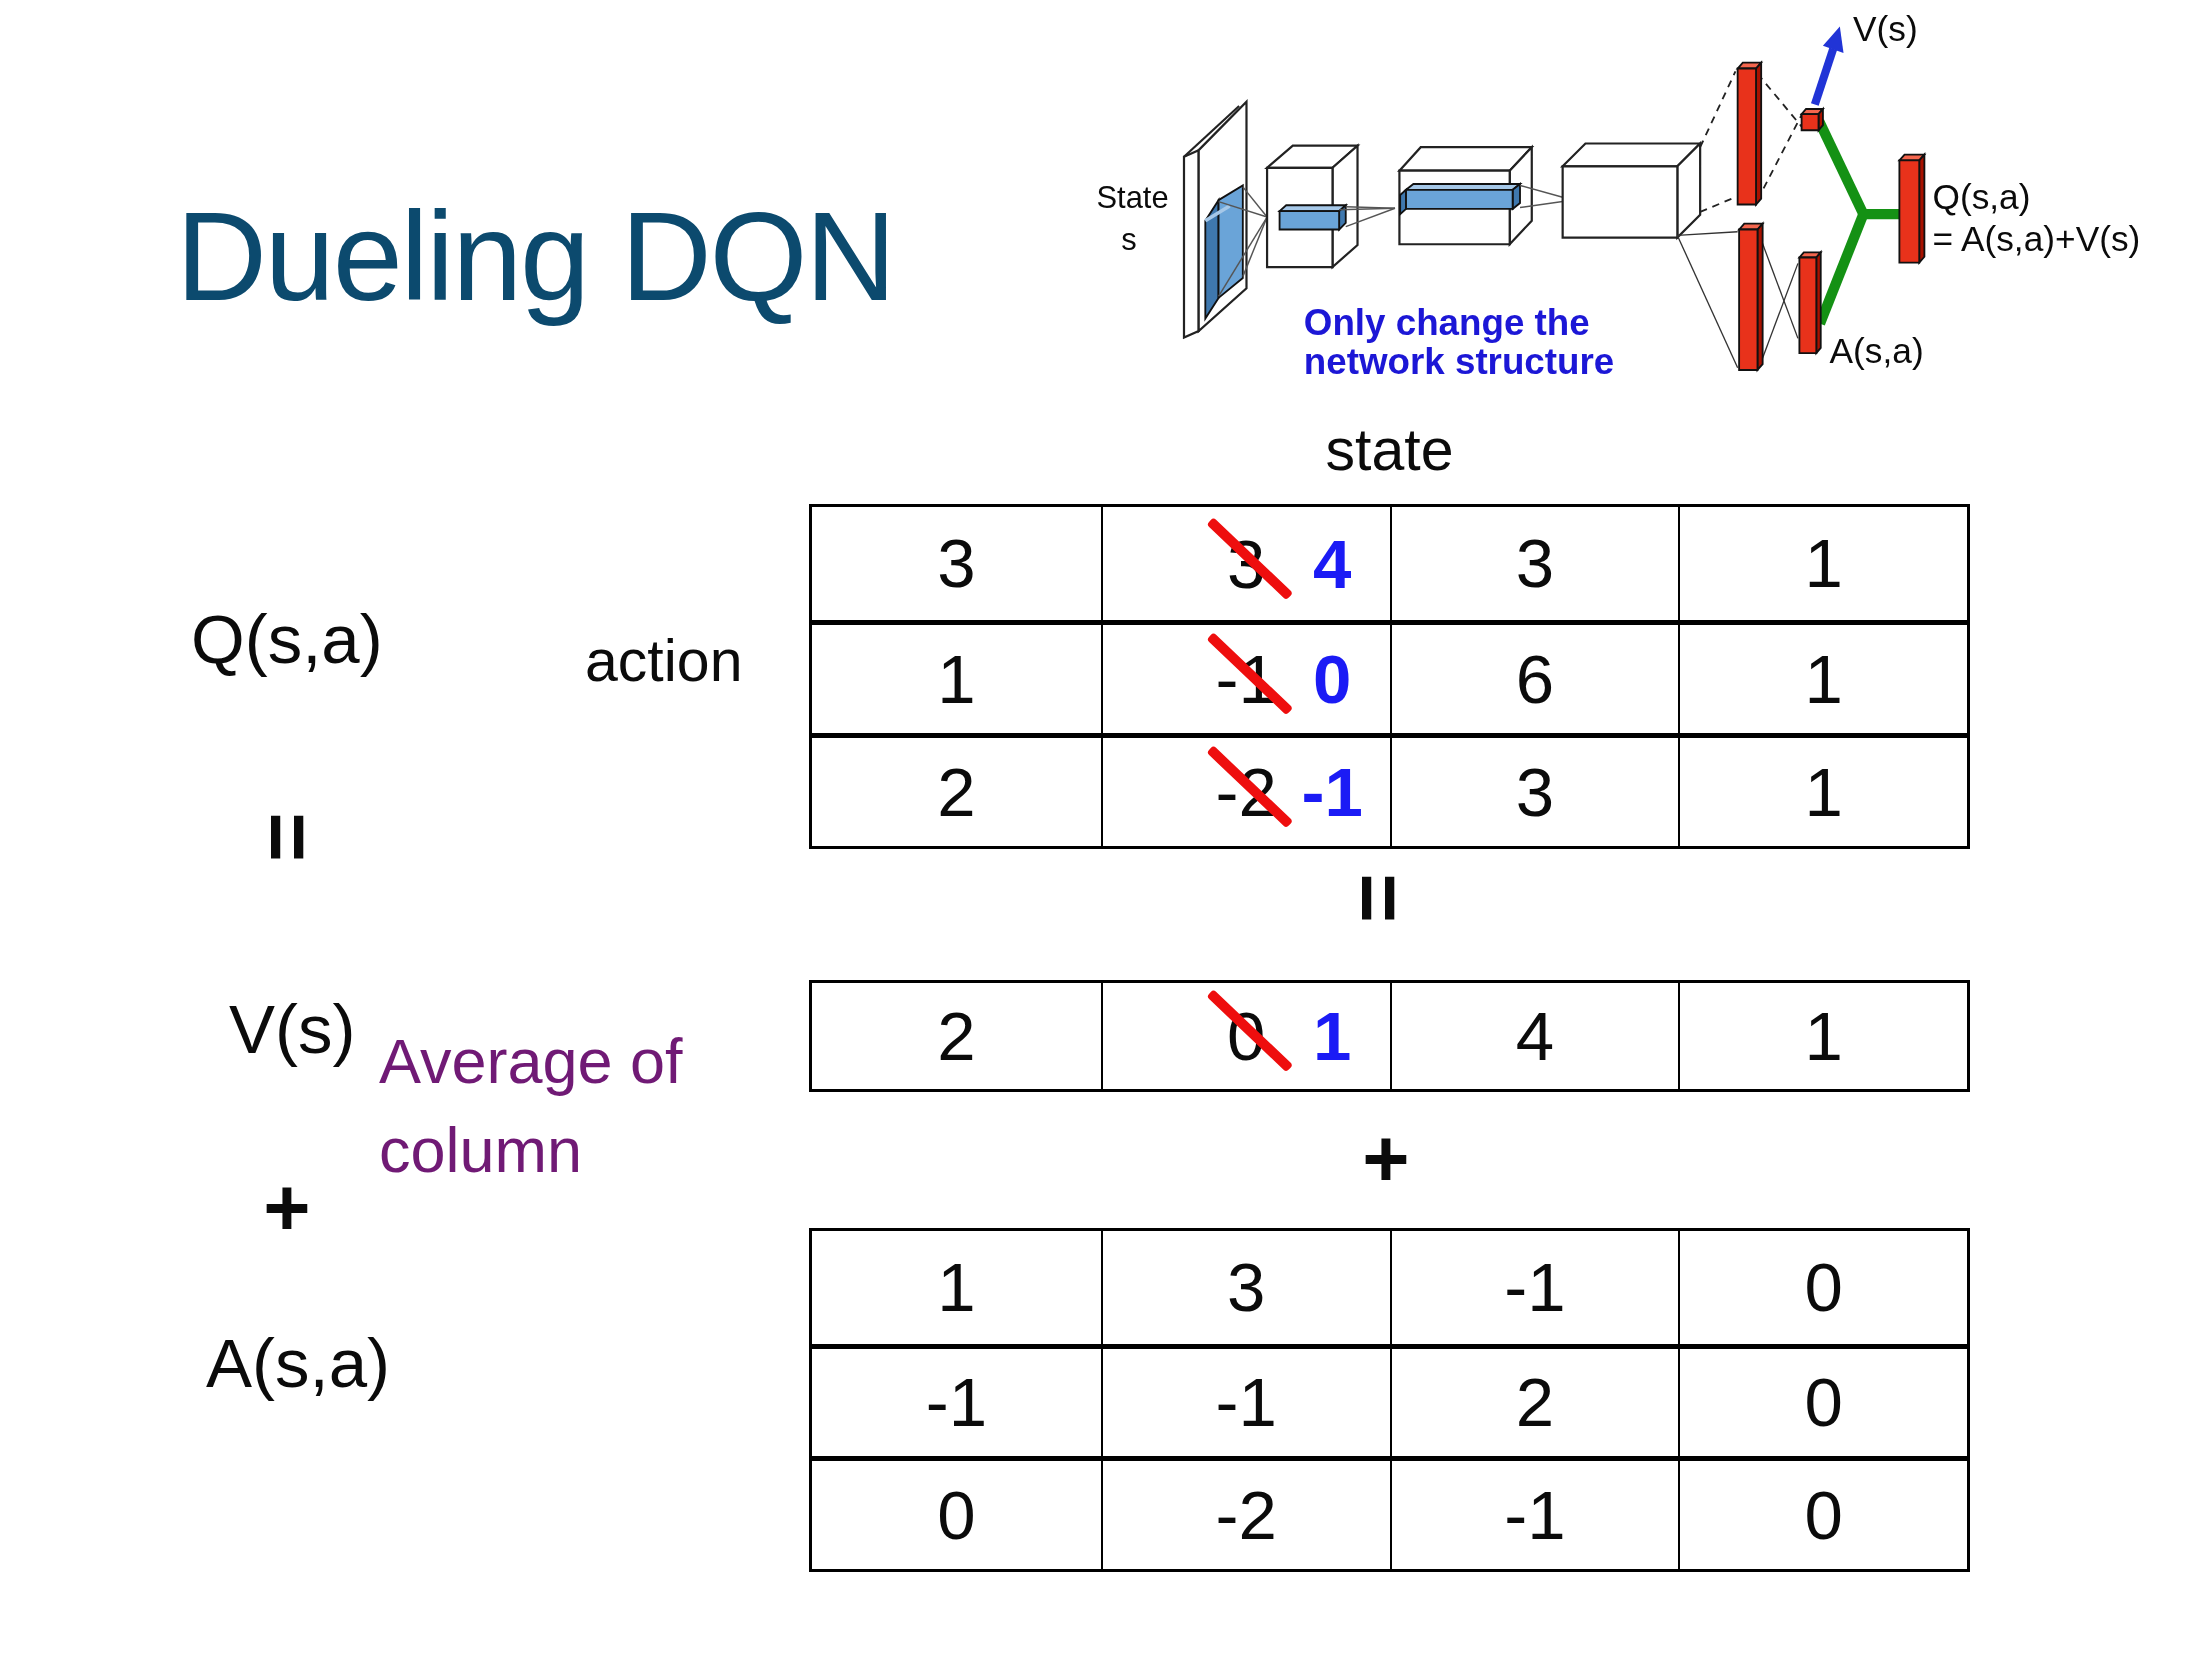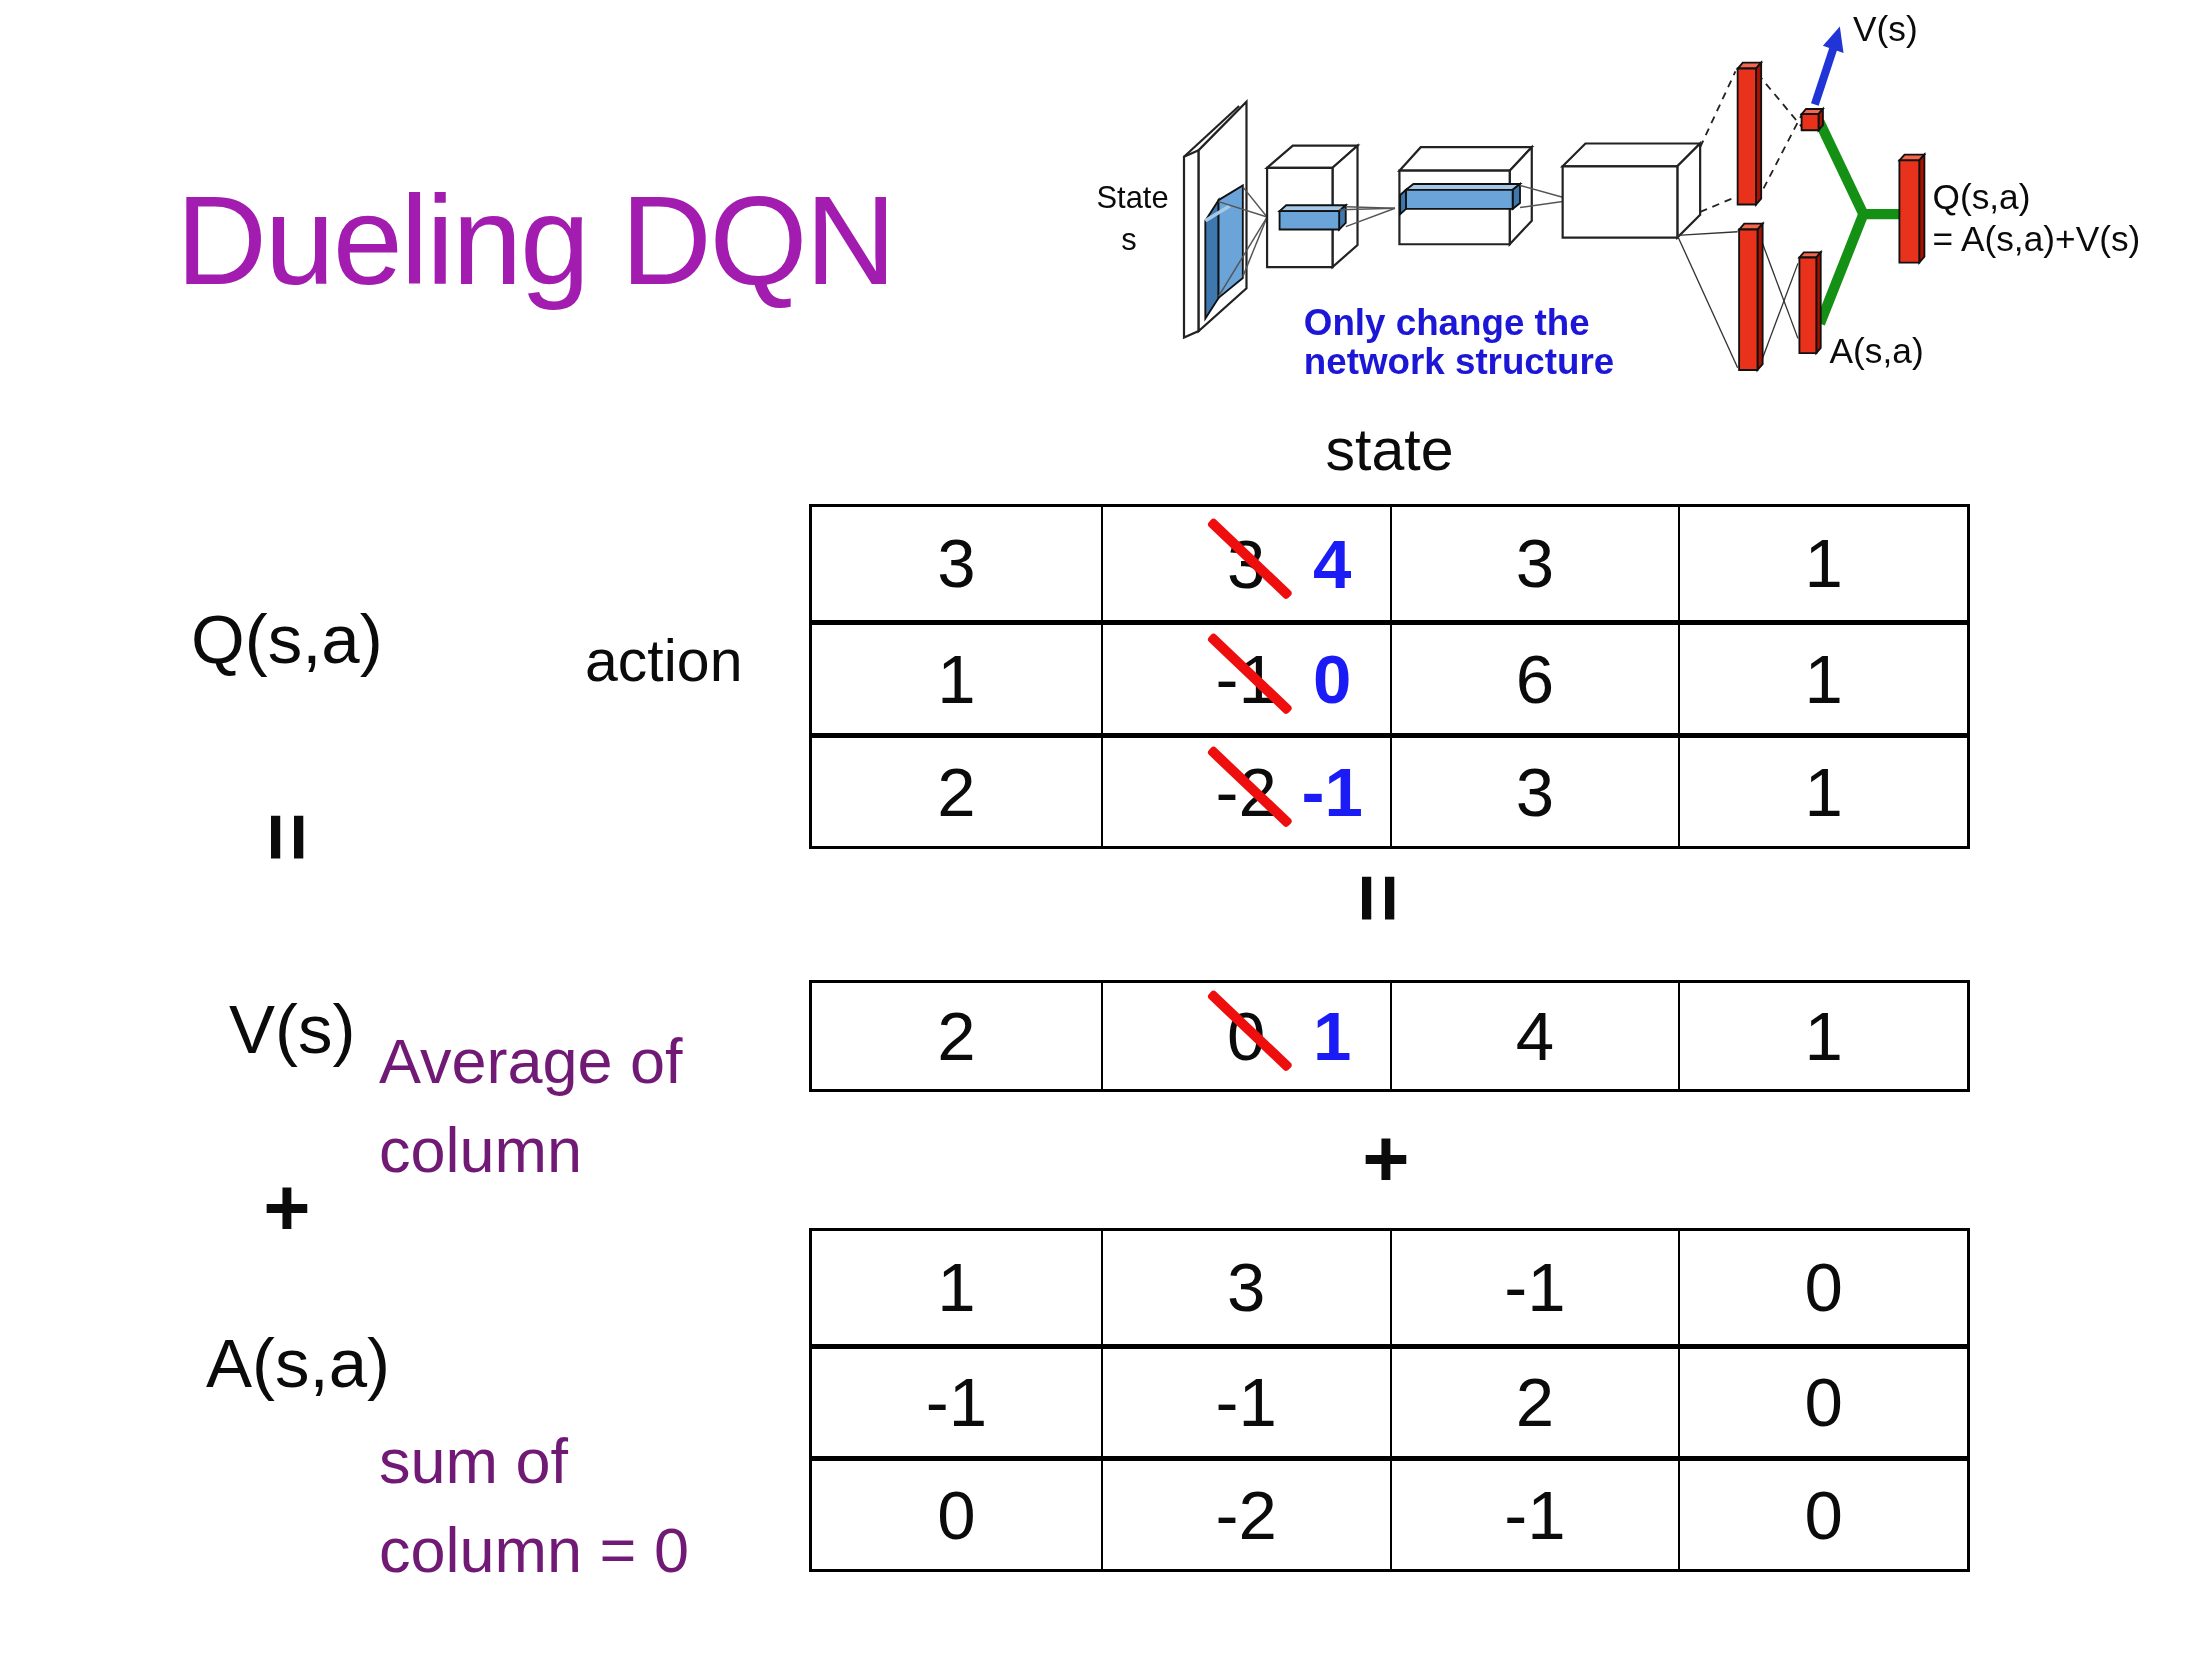--- a/index.html
+++ b/index.html
@@ -1,19 +1,19 @@
 <!DOCTYPE html>
 <html style="font-size:11.8px"><head>
 <meta charset="utf-8">
 <style>
   html,body{margin:0;padding:0;background:#fff;}
   .slide{position:relative;width:2205px;height:1654px;background:#ffffff;overflow:hidden;
          font-family:"Liberation Sans","DejaVu Sans",sans-serif;color:#0b0b0b;}
 
-  .title{position:absolute;left:176px;top:168px;font-size:126px;letter-spacing:-2.2px;color:#a21caf;white-space:nowrap;}
+  .title{position:absolute;left:176px;top:184px;font-size:126px;letter-spacing:-2.2px;color:#0c4a6e;white-space:nowrap;}
 
   
   .lbl{position:absolute;white-space:nowrap;line-height:1.05;}
   .math{font-size:69px;}
   .axis{font-size:59px;}
   .note{font-size:63px;line-height:1.42;color:#701a75;}
 
   
   .mark{position:absolute;width:96px;height:96px;display:flex;align-items:center;justify-content:center;
         font-weight:700;color:#0b0b0b;}
@@ -176,24 +176,20 @@
   <div class="lbl math" style="left:191px;top:604px;">Q(s,a)</div>
   <div class="mark vequals" style="left:240px;top:789px;">=</div>
   <div class="lbl math" style="left:229px;top:994px;">V(s)</div>
   <div class="mark plus" style="left:239px;top:1159px;">+</div>
   <div class="lbl math" style="left:206px;top:1328px;">A(s,a)</div>
 
   <div class="lbl note" style="left:379px;top:1017px;">
     <div>Average of</div>
     <div>column</div>
   </div>
-  <div class="lbl note" style="left:379px;top:1417px;">
-    <div>sum of</div>
-    <div>column = 0</div>
-  </div>
 
   <div class="mark vequals" style="left:1331px;top:850px;">=</div>
   <div class="mark plus" style="left:1338px;top:1110px;">+</div>
 
   <div class="tbl" id="q-table">
     <div class="cell r0 c0">
         <span>3</span>
       </div>
     <div class="cell r0 cross">
       <span class="old">3</span>

